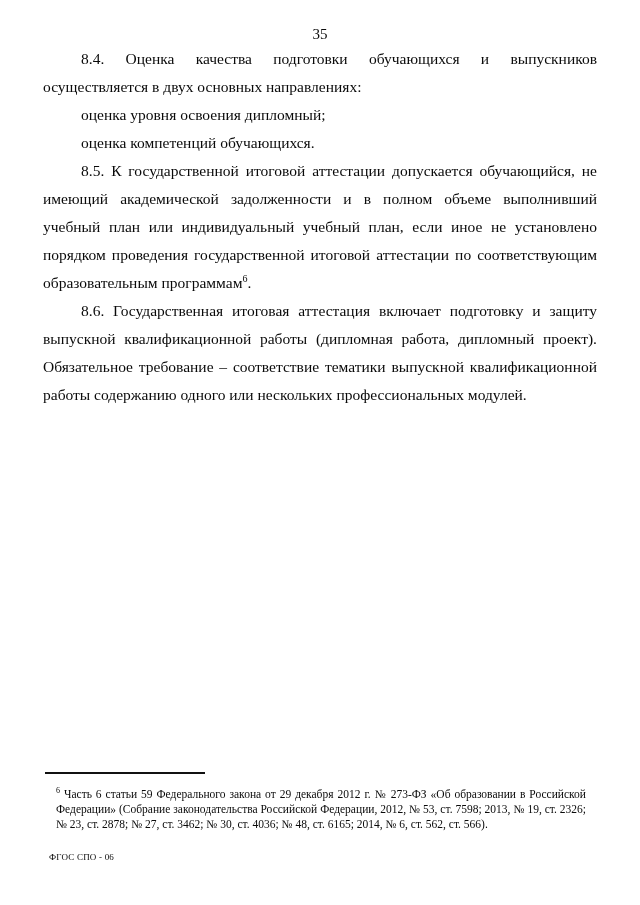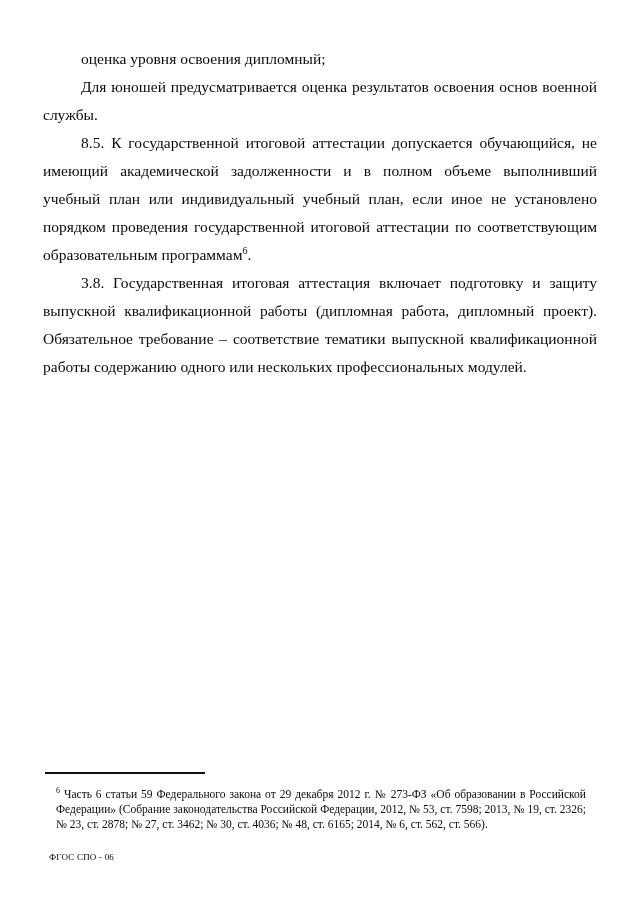--- a/index.html
+++ b/index.html
@@ -70,33 +70,37 @@
     margin-left: 6px;
     font-size: 9px;
     letter-spacing: 0.2px;
   }
 </style>
 </head>
 <body>
 
 <div class="page">
 
+  <div class="page-number">35</div>
 
   <div class="doc-body">
+    <p>
+      <span>8.4. Оценка качества подготовки обучающихся и выпускников осуществляется в двух основных направлениях:</span>
+    </p>
     <p>
       <span>оценка уровня освоения дипломный;</span>
     </p>
     <p>
-      <span>Для юношей предусматривается оценка результатов освоения основ военной службы.</span>
+      <span>оценка компетенций обучающихся.</span>
     </p>
     <p>
       <span>8.5. К государственной итоговой аттестации допускается обучающийся, не имеющий академической задолженности и в полном объеме выполнивший учебный план или индивидуальный учебный план, если иное не установлено порядком проведения государственной итоговой аттестации по соответствующим образовательным программам</span><sup class="fn-ref">6</sup><span>.</span>
     </p>
     <p>
-      <span>3.8. Государственная итоговая аттестация включает подготовку и защиту выпускной квалификационной работы (дипломная работа, дипломный проект). Обязательное требование – соответствие тематики выпускной квалификационной работы содержанию одного или нескольких профессиональных модулей.</span>
+      <span>8.6. Государственная итоговая аттестация включает подготовку и защиту выпускной квалификационной работы (дипломная работа, дипломный проект). Обязательное требование – соответствие тематики выпускной квалификационной работы содержанию одного или нескольких профессиональных модулей.</span>
     </p>
   </div>
 
   <div class="footnote-area">
     <div class="footnote-rule"></div>
     <p class="footnote-text">
       <sup class="fn-marker">6</sup><span> Часть 6 статьи 59 Федерального закона от 29 декабря 2012 г. № 273-ФЗ «Об образовании в Российской Федерации» (Собрание законодательства Российской Федерации, 2012, № 53, ст. 7598; 2013, № 19, ст. 2326; № 23, ст. 2878; № 27, ст. 3462; № 30, ст. 4036; № 48, ст. 6165; 2014, № 6, ст. 562, ст. 566).</span>
     </p>
     <div class="doc-code">ФГОС СПО - 06</div>
   </div>

